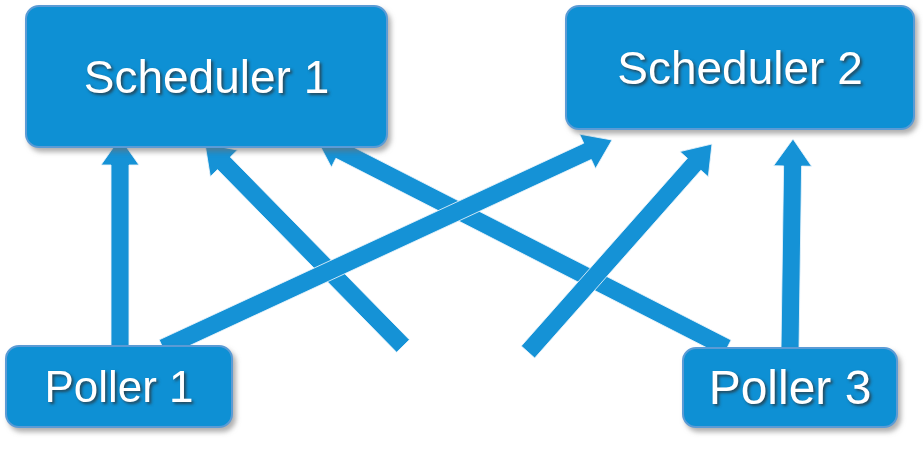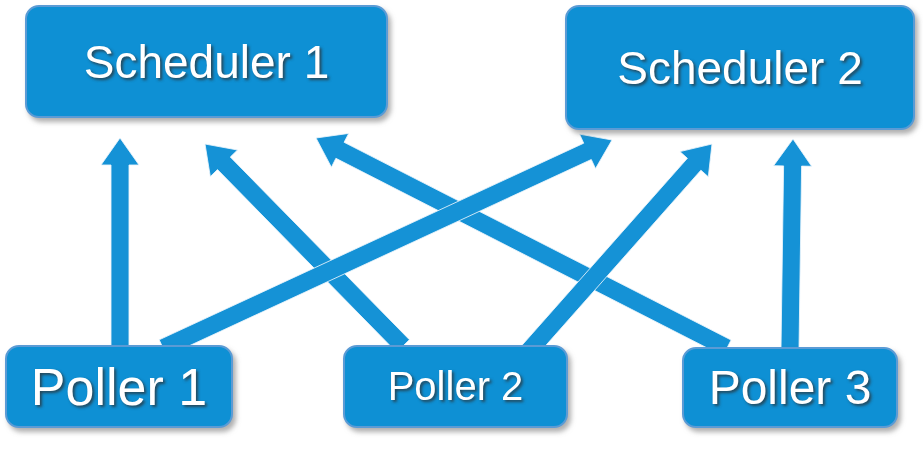--- a/index.html
+++ b/index.html
@@ -24,23 +24,23 @@
     border-radius: 14px;
     box-shadow: 3px 4px 5px rgba(110,110,110,0.55);
     display: flex;
     align-items: center;
     justify-content: center;
     color: var(--node-text, #ffffff);
     text-shadow: 2px 2px 3px rgba(45,45,45,0.75);
     white-space: nowrap;
     user-select: none;
   }
-  #node-scheduler1 { left: 25px;  top: 5px;   width: 363px; height: 113px; font-size: 46px; }
+  #node-scheduler1 { left: 25px;  top: 5px;   width: 363px; height: 143px; font-size: 46px; }
   #node-scheduler2 { left: 565px; top: 5px;   width: 350px; height: 125px; font-size: 46px; }
-  #node-poller1    { left: 5px;   top: 345px; width: 228px; height: 83px;  font-size: 52px; }
+  #node-poller1    { left: 5px;   top: 345px; width: 228px; height: 83px;  font-size: 44px; }
   #node-poller2    { left: 343px; top: 345px; width: 225px; height: 83px;  font-size: 40px; }
   #node-poller3    { left: 682px; top: 347px; width: 216px; height: 81px;  font-size: 48px; }
   .arrow-poly {
     fill: var(--arrow-fill, #1592D6);
     stroke: rgba(235,244,252,0.85);
     stroke-width: 1;
     stroke-linejoin: miter;
   }
 </style>
 </head>
@@ -62,21 +62,18 @@
   </div>
 
   <div class="node" id="node-scheduler2">
     <span>Scheduler 2</span>
   </div>
 
   <div class="node" id="node-poller1">
     <span>Poller 1</span>
   </div>
 
-  <div class="node" id="node-poller2">
-    <span>Poller 2</span>
-  </div>
 
   <div class="node" id="node-poller3">
     <span>Poller 3</span>
   </div>
 
 </div>
 
 </body></html>

